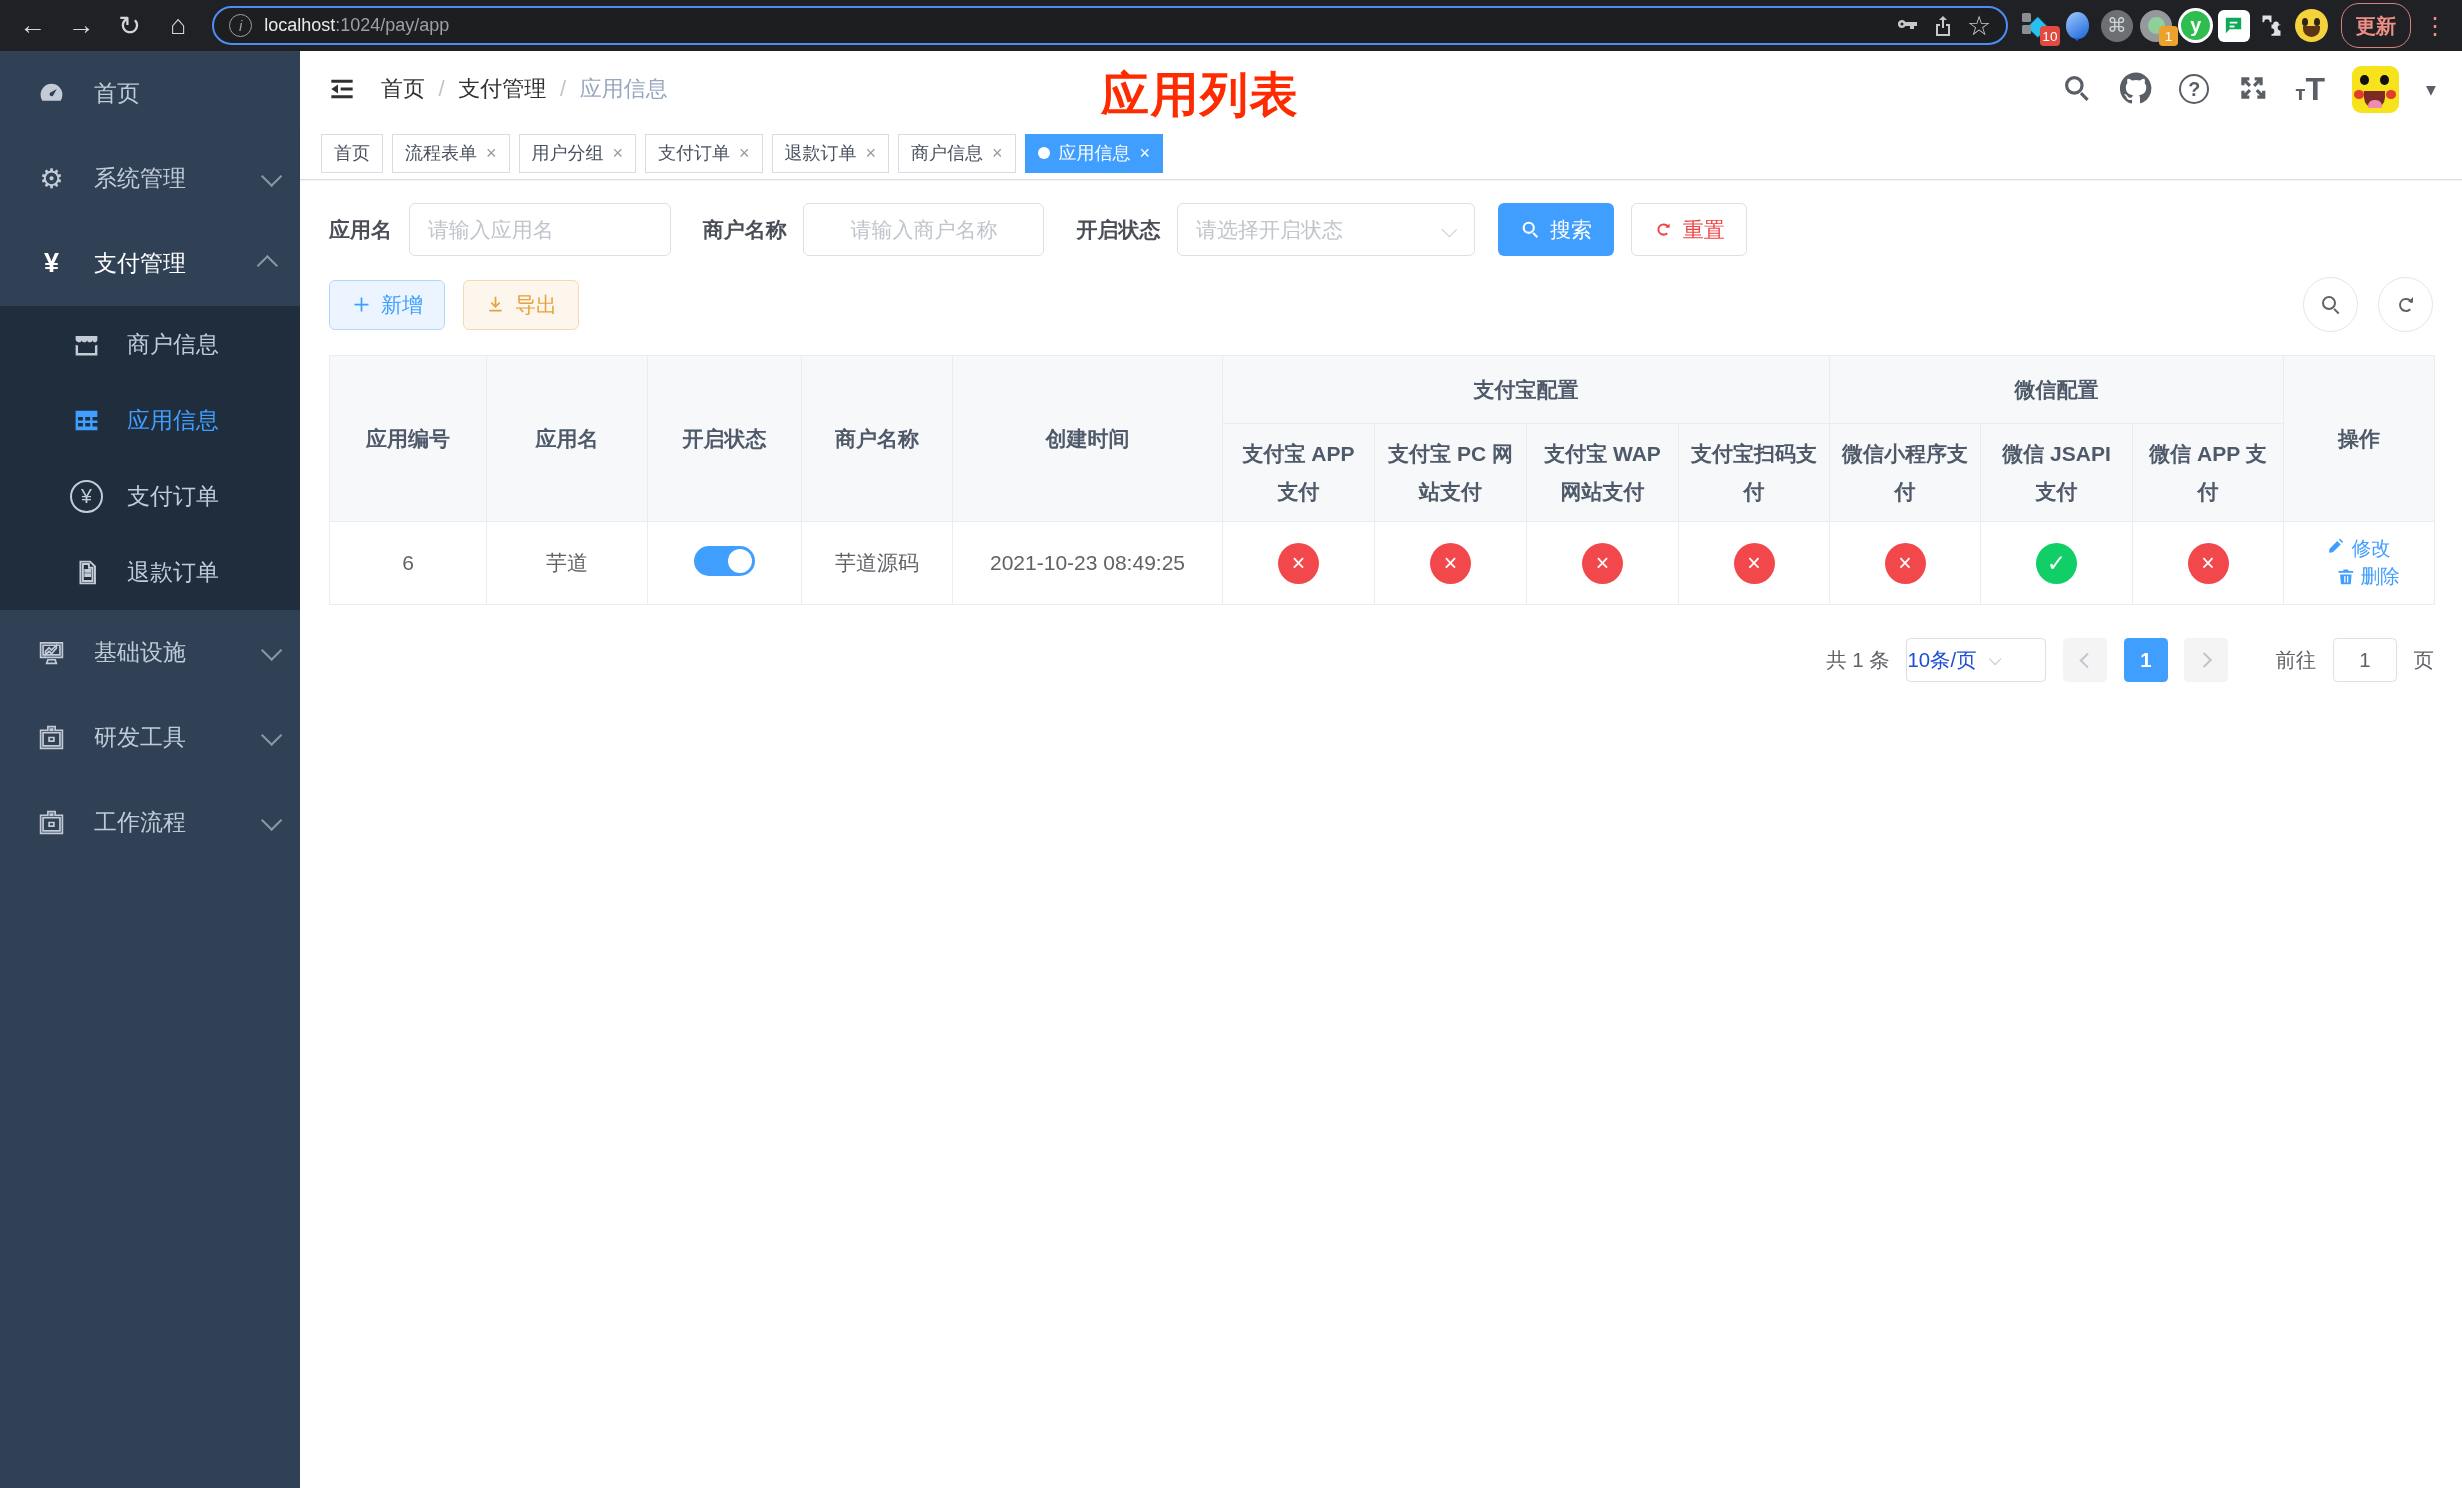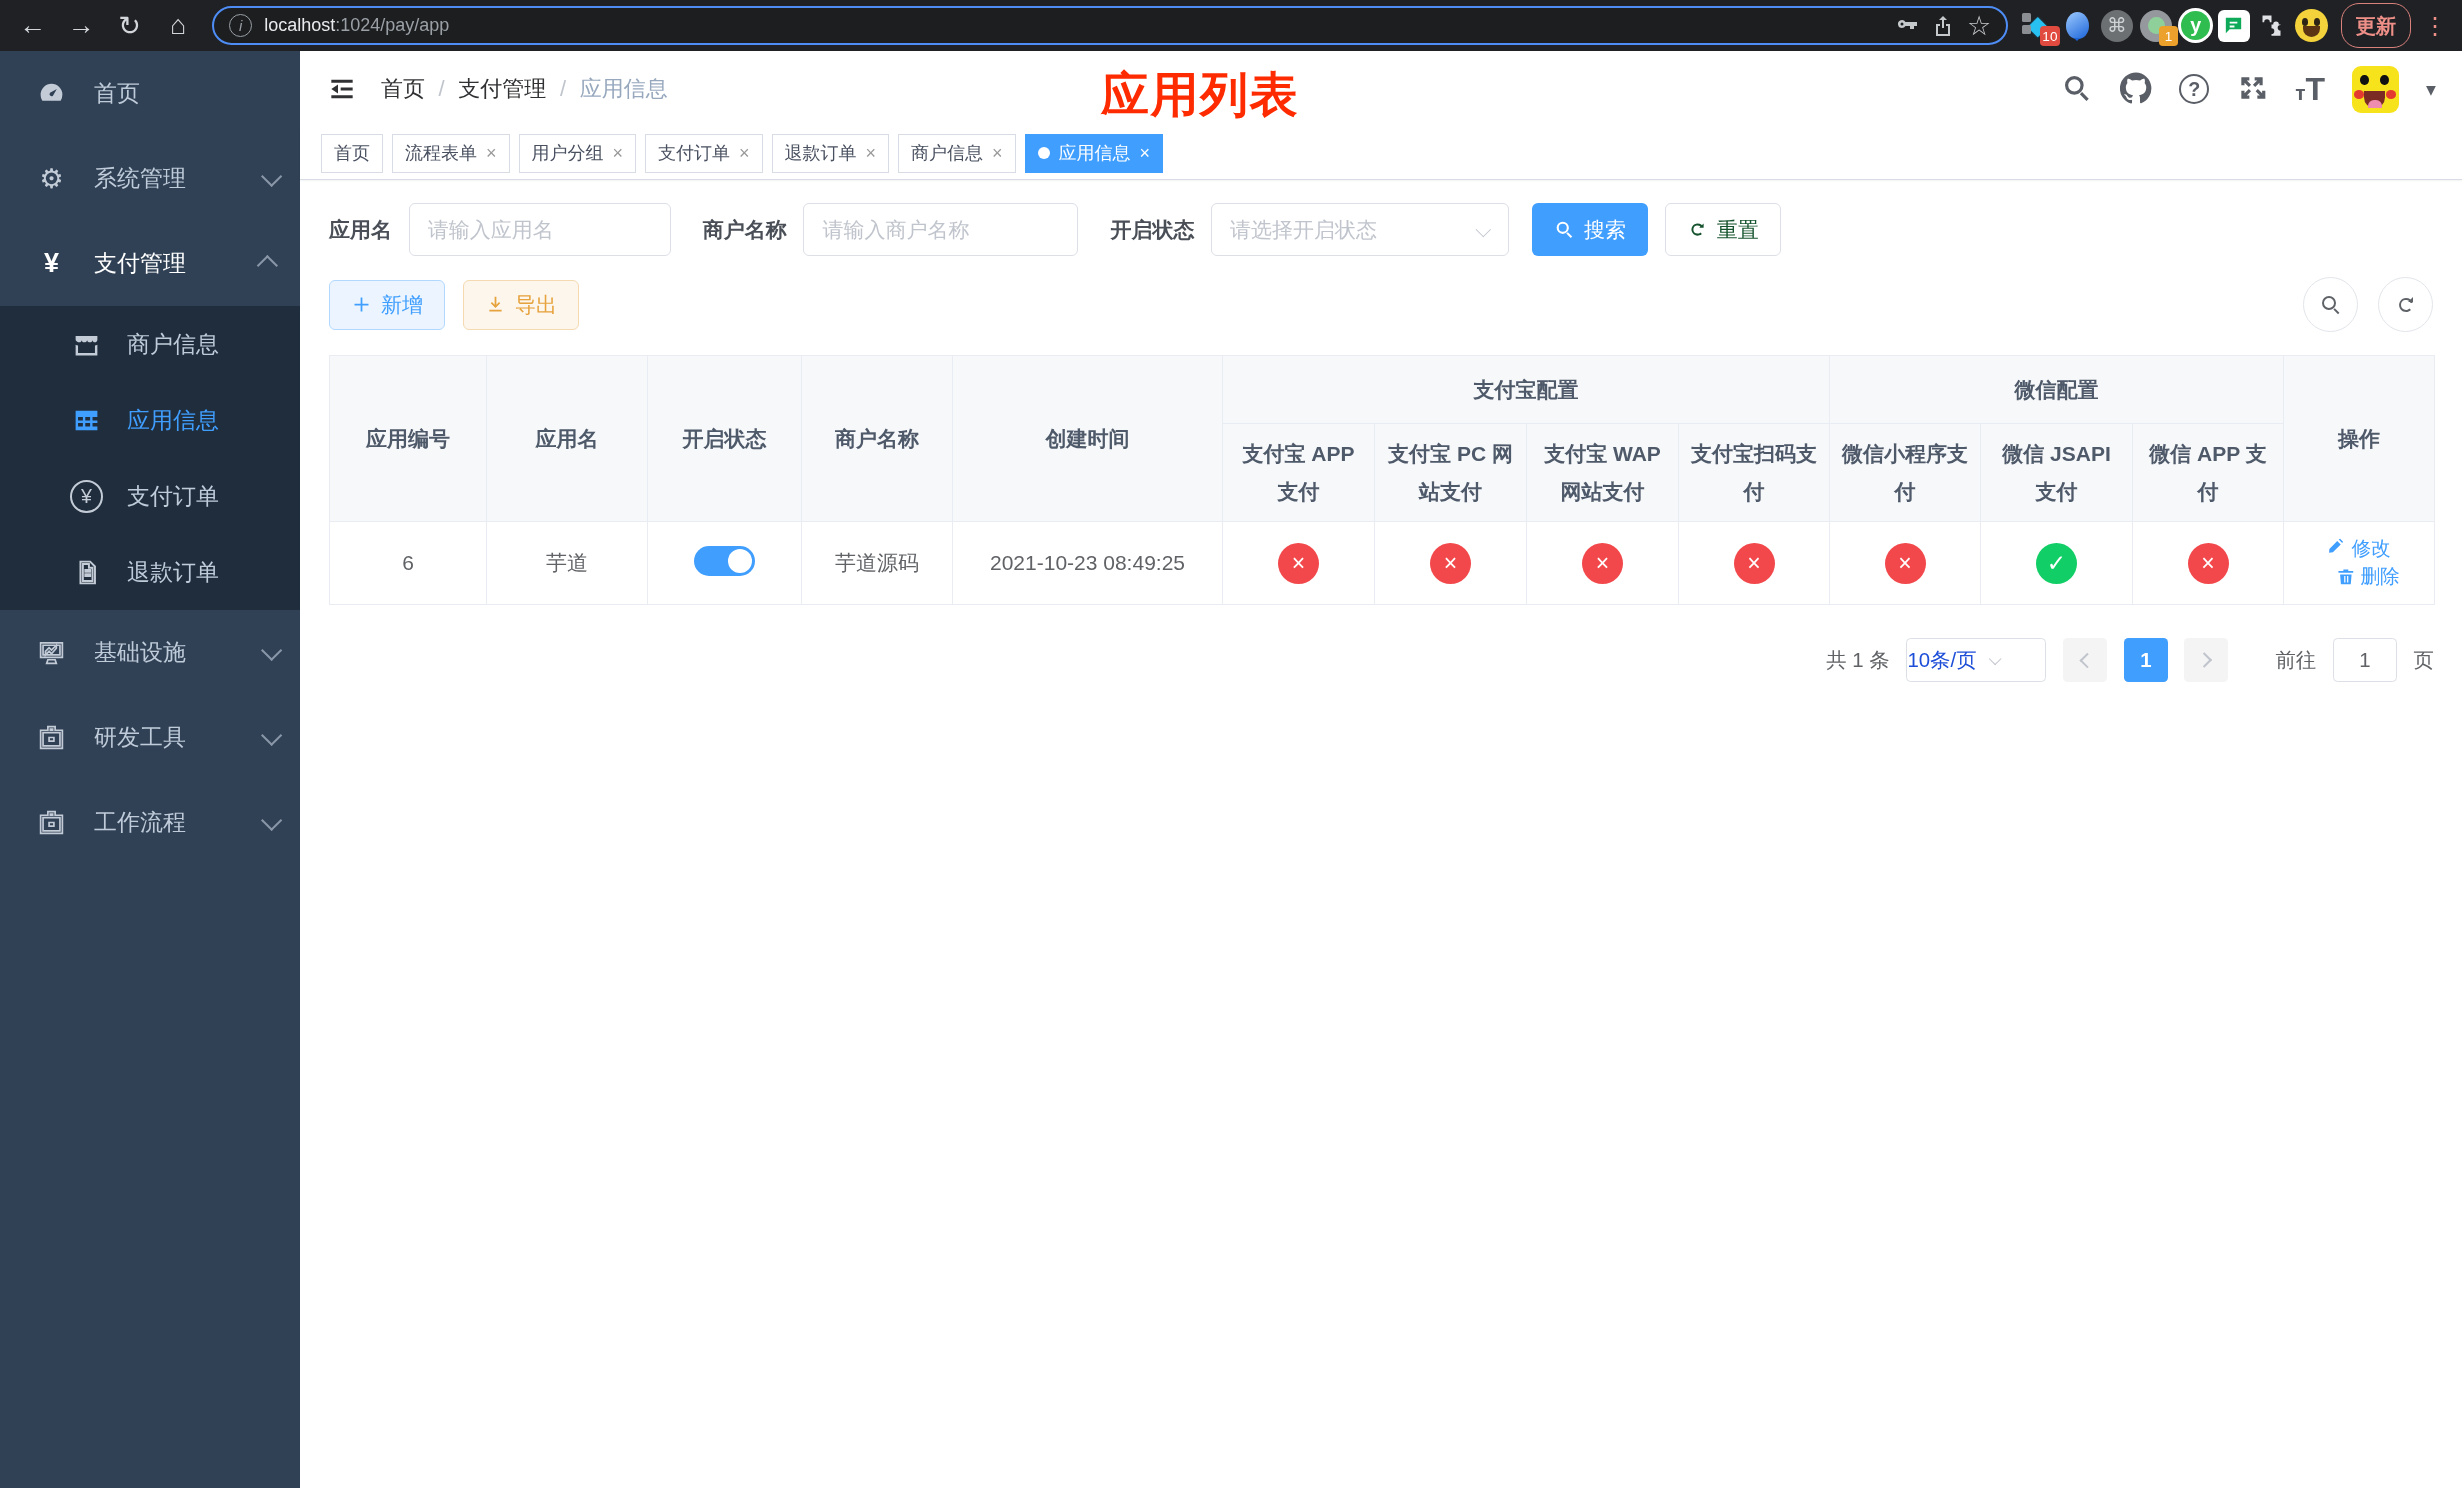--- a/index.html
+++ b/index.html
@@ -106,30 +106,30 @@
   .tag .dot { width:12px; height:12px; border-radius:50%; background:#fff; }
 
   
   .content { padding:23px 29px; }
   .filter-row { display:flex; align-items:center; font-size:21px; color:#4a4f57; }
   .f-label { font-weight:700; margin-right:16.7px; white-space:nowrap; }
   .f-gap { width:32px; }
   .inp { height:53px; border:0.8px solid #dcdfe6; border-radius:6px; padding:0 18px; font-size:21px;
     color:#606266; font-family:inherit; outline:none; }
   .inp::placeholder { color:#c0c4cc; }
-  .inp.app { width:262px; } .inp.merch { width:275px; }
+  .inp.app { width:262px; } .inp.merch { width:241px;text-align:center; }
   .select { width:298px; height:53px; border:0.8px solid #dcdfe6; border-radius:6px; display:flex;
     align-items:center; padding:0 18px; color:#c0c4cc; position:relative; cursor:pointer;font-family:Liberation Serif, serif; }
   .select .chev2 { position:absolute; right:19.7px; top:19.7px; width:10.6px; height:10.6px;
     border-right:1.5px solid #c0c4cc; border-bottom:1.5px solid #c0c4cc; transform:rotate(45deg); }
   .btn { height:53px; border-radius:6px; font-size:21px; display:inline-flex; align-items:center;
     justify-content:center; gap:9px; padding:0 21px; cursor:pointer; border:0.8px solid transparent; white-space:nowrap; }
   .btn svg { width:21px; height:21px; fill:currentColor; }
   .btn.primary { background:#409eff; color:#fff; margin-left:23px; }
-  .btn.plain { background:#fff; border-color:#dcdfe6; color:#14532d; margin-left:16.7px; }
+  .btn.plain { background:#fff; border-color:#dcdfe6; color:#ef4444; margin-left:16.7px; }
   .toolbar-row { display:flex; align-items:center; margin-top:21px; }
   .btn.add { height:50px; background:#ecf5ff; border-color:#b3d8ff; color:#409eff; }
   .btn.export { height:50px; background:#fdf6ec; border-color:#f5dab1; color:#e6a23c; margin-left:18px; }
   .tool-circs { margin-left:auto; display:flex; gap:19.7px; }
   .circ-btn { width:55px; height:55px; border:0.8px solid #e2e5ea; border-radius:50%; background:#fff;
     display:flex; align-items:center; justify-content:center; color:#5f6368; cursor:pointer; }
   .circ-btn svg { width:24px; height:24px; fill:currentColor; }
 
   
   table.grid { margin-top:23px; width:2105px; border-collapse:collapse; table-layout:fixed; font-size:21px; }

